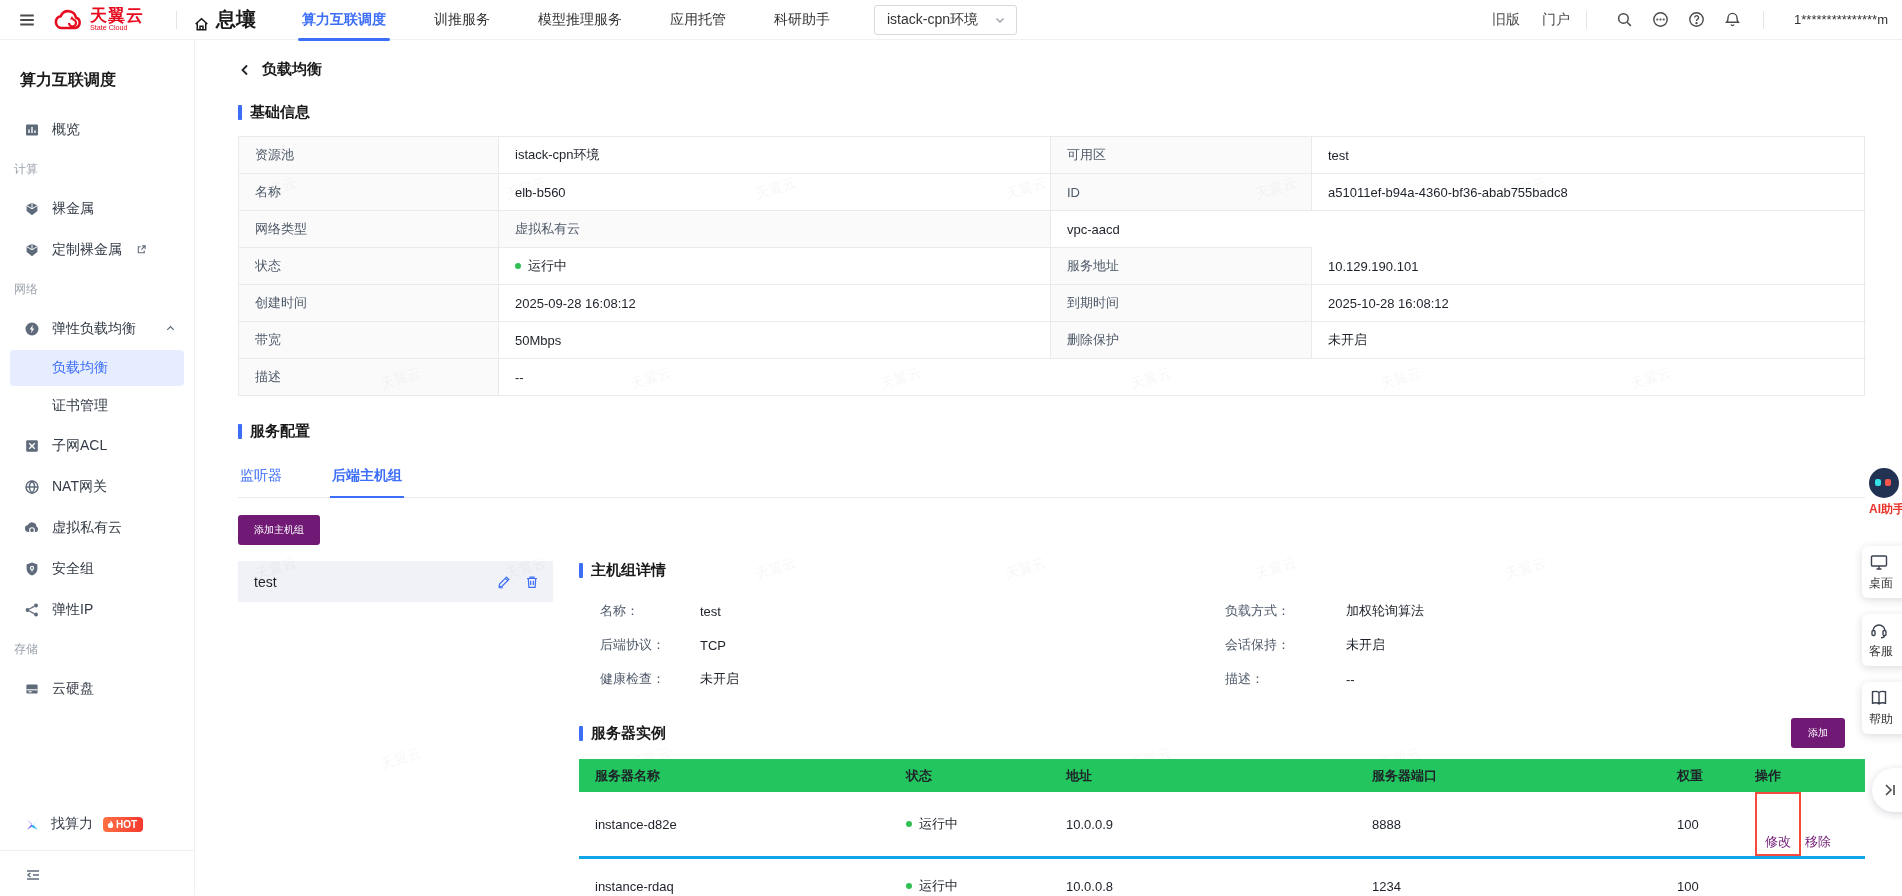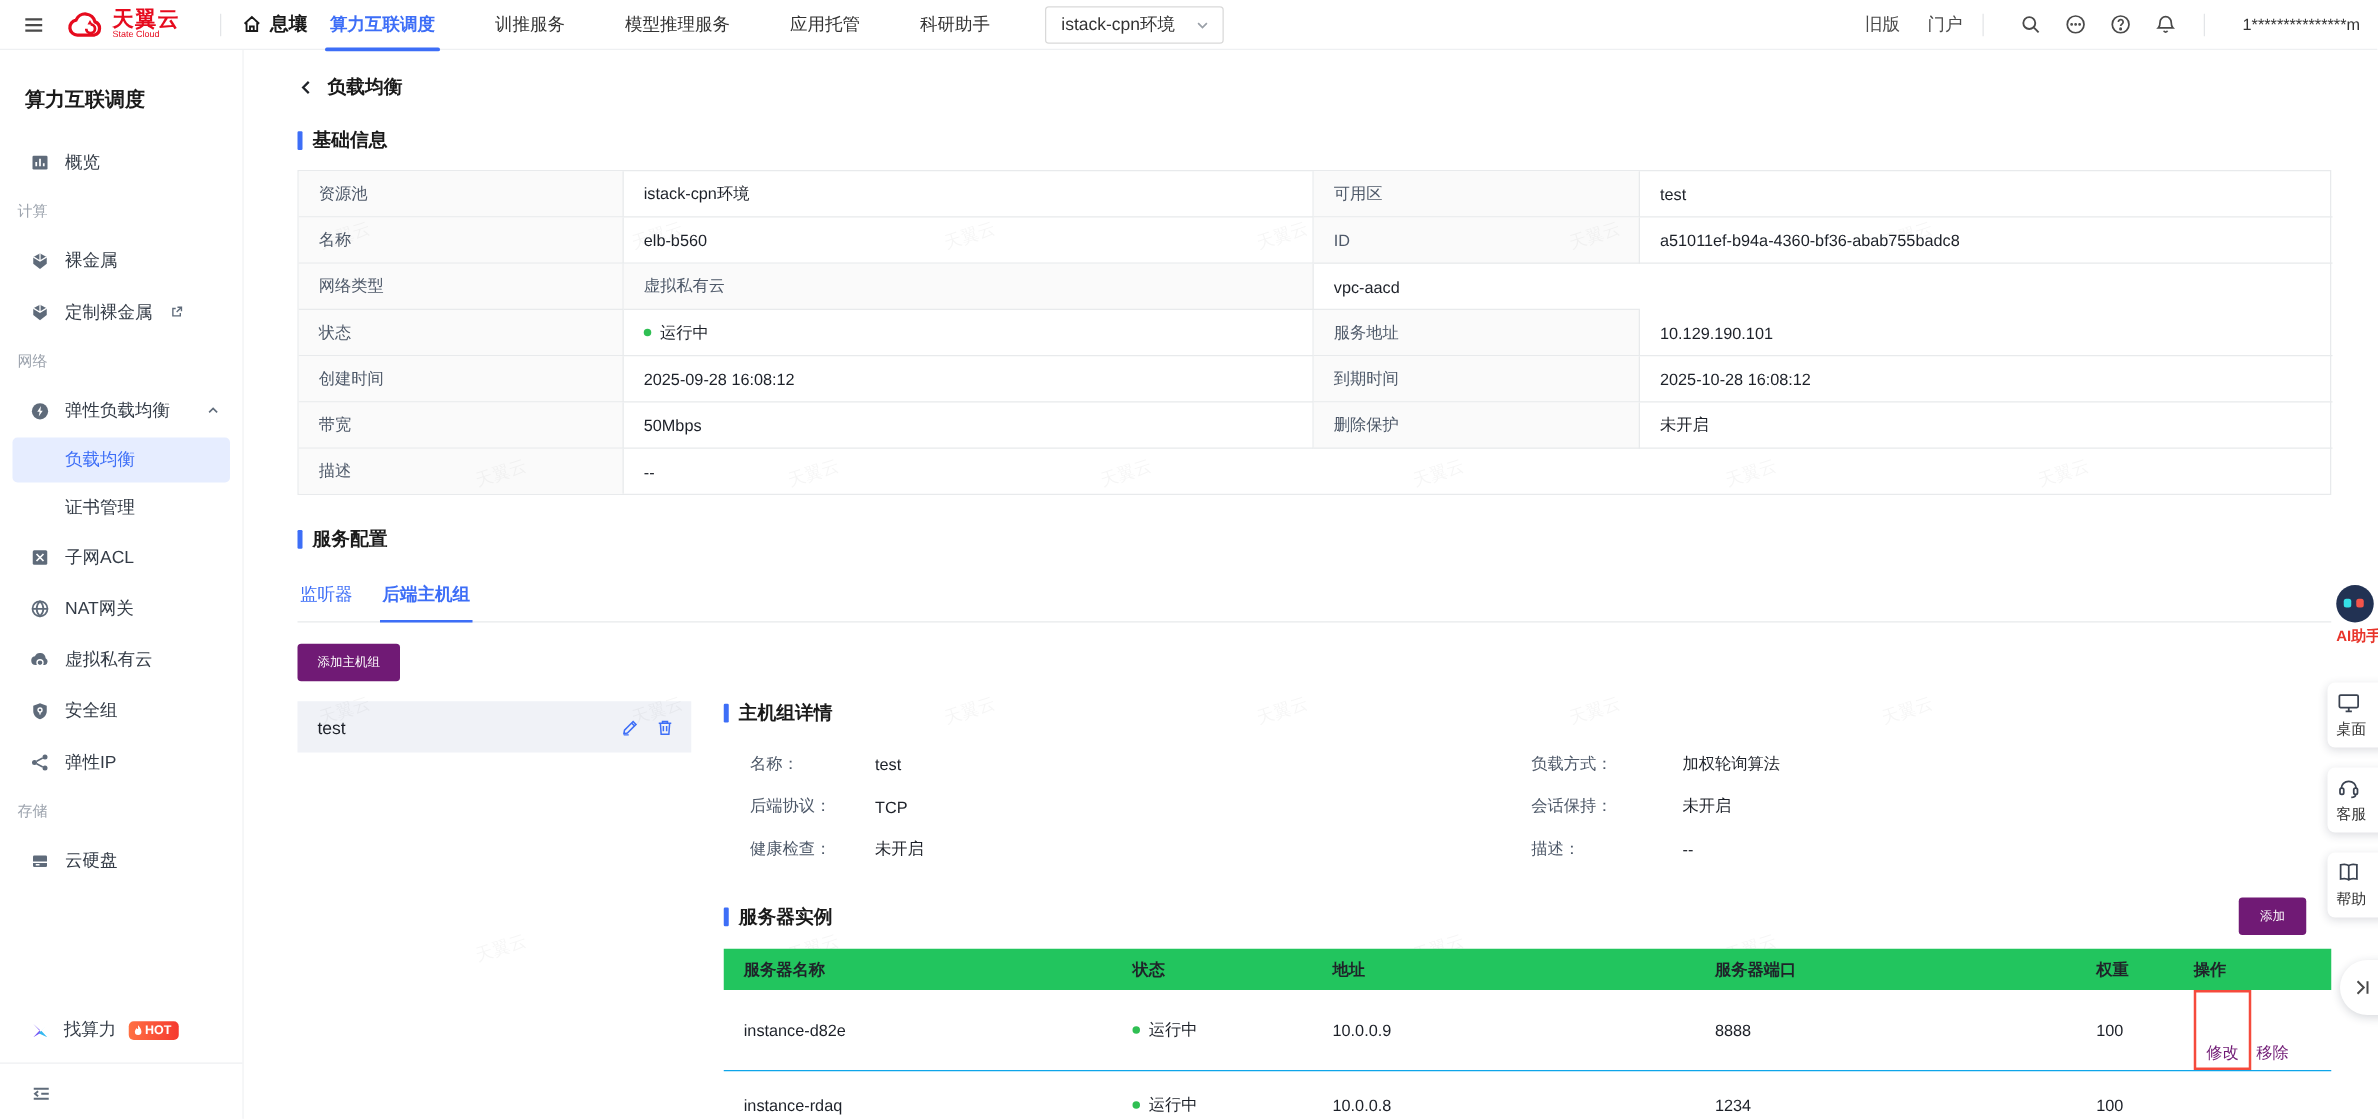--- a/index.html
+++ b/index.html
@@ -9,22 +9,22 @@
   
   .navbar { height:40px; background:#fff; border-bottom:1px solid #eef0f2; display:flex;
     align-items:center; position:relative; z-index:30; padding:0 14px; }
   .hamburger { width:26px; height:26px; display:flex; align-items:center; justify-content:center;
     color:#4a4a4a; cursor:pointer; margin-right:14px; }
   .logo { display:flex; align-items:center; gap:6px; margin-right:16px; cursor:pointer; }
   .logo-txt { line-height:1; }
   .logo-cn { color:#e60b1e; font-size:17px; font-weight:bold; letter-spacing:1px; }
   .logo-en { color:#e60b1e; font-size:8px; transform:scale(.9); transform-origin:left; }
   .v-div { width:1px; height:18px; background:#e3e5e8; margin:0 16px; }
-  .product { display:flex; align-items:center; gap:6px; font-size:15px; font-weight:bold;
-    color:#1a1a1a; margin-right:14px; cursor:pointer; }
+  .product { display:flex; align-items:flex-end; gap:6px; font-size:20px; font-weight:bold;
+    color:#1a1a1a; margin-right:42px; cursor:pointer; }
   .nav-item { position:relative; height:40px; display:flex; align-items:center; padding:0 4px;
     margin-right:40px; font-size:14px; color:#333; cursor:pointer; white-space:nowrap; }
   .nav-item.active { color:#3d6ef7; font-weight:bold; }
   .nav-item.active::after { content:""; position:absolute; left:0; right:0; bottom:-1px;
     height:3px; background:#3d6ef7; border-radius:2px; }
   .env-select { height:30px; border:1px solid #d9d9d9; border-radius:3px; display:flex;
     align-items:center; gap:16px; padding:0 10px 0 12px; font-size:14px; color:#333;
     cursor:pointer; background:#fff; }
   .nav-right { margin-left:auto; display:flex; align-items:center; }
   .nav-link { font-size:14px; color:#4a4a4a; margin-left:22px; cursor:pointer; white-space:nowrap; }
@@ -75,21 +75,21 @@
   .cell { padding:9px 16px; border-bottom:1px solid #e8eaec; border-right:1px solid #e8eaec;
     min-height:35px; display:flex; align-items:center; }
   .info-row .cell:last-child { border-right:none; }
   .info-row:last-child .cell { border-bottom:none; }
   .lab { background:#fafafa; color:#4e5969; }
   .val { color:#1d2129; }
   .dot { width:6px; height:6px; border-radius:50%; background:#2fbf53; margin-right:7px; flex:none; }
 
   
   .svc-title { margin-top:26px; }
-  .tabs { display:flex; gap:20px; margin-top:16px; border-bottom:1px solid #e8eaec; }
+  .tabs { display:flex; gap:46px; margin-top:16px; border-bottom:1px solid #e8eaec; }
   .tab { position:relative; padding:10px 2px 12px; font-size:14px; color:#3d6ef7; cursor:pointer; }
   .tab.active { font-weight:bold; }
   .tab.active::after { content:""; position:absolute; left:0; right:0; bottom:-1px; height:2px;
     background:#3d6ef7; }
   .btn { background:#701a75; color:#fff; border:none; border-radius:3px; font-size:10px;
     cursor:pointer; font-family:inherit; }
   .btn-add-group { margin-top:17px; height:30px; padding:0 16px; }
 
   .cfg-row { display:flex; margin-top:16px; align-items:flex-start; }
   .host-list { width:315px; flex:none; }
@@ -103,21 +103,21 @@
   .fields { margin-top:22px; display:flex; flex-direction:column; gap:16px; }
   .f-row { display:grid; grid-template-columns:100px 525px 121px 1fr; padding-left:21px;
     align-items:center; }
   .f-lab { color:#4e5969; }
   .f-val { color:#1d2129; }
 
   .srv-head { margin-top:36px; position:relative; display:flex; align-items:center; }
   .btn-add { position:absolute; right:20px; top:-6px; height:30px; padding:0 17px; }
   .srv-table { margin-top:16px; border-bottom:1px solid #eef0f2; }
   .srv-row { display:grid; grid-template-columns:311px 160px 306px 305px 78px 1fr;
-    align-items:center; min-height:43px; border-bottom:1px solid #0ea5e9; padding:0 0 0 16px; }
+    align-items:center; min-height:43px; border-bottom:3px solid #0ea5e9; padding:0 0 0 16px; }
   .srv-row.head { background:#22c55e; min-height:33px; border-bottom:none; font-weight:bold;
     color:#1f2329; }
   .srv-cell { display:flex; align-items:center; }
   .link { color:#701a75; cursor:pointer;margin-top:36px; }
   .red-box { display:inline-flex; border:2px solid #f54a3c; padding:3px 8px; margin-right:4px; }
   .gap12 { margin-left:12px; }
 
   
   .dock { position:absolute; right:0; top:0; width:34px; height:896px; z-index:40;
     pointer-events:none; }

